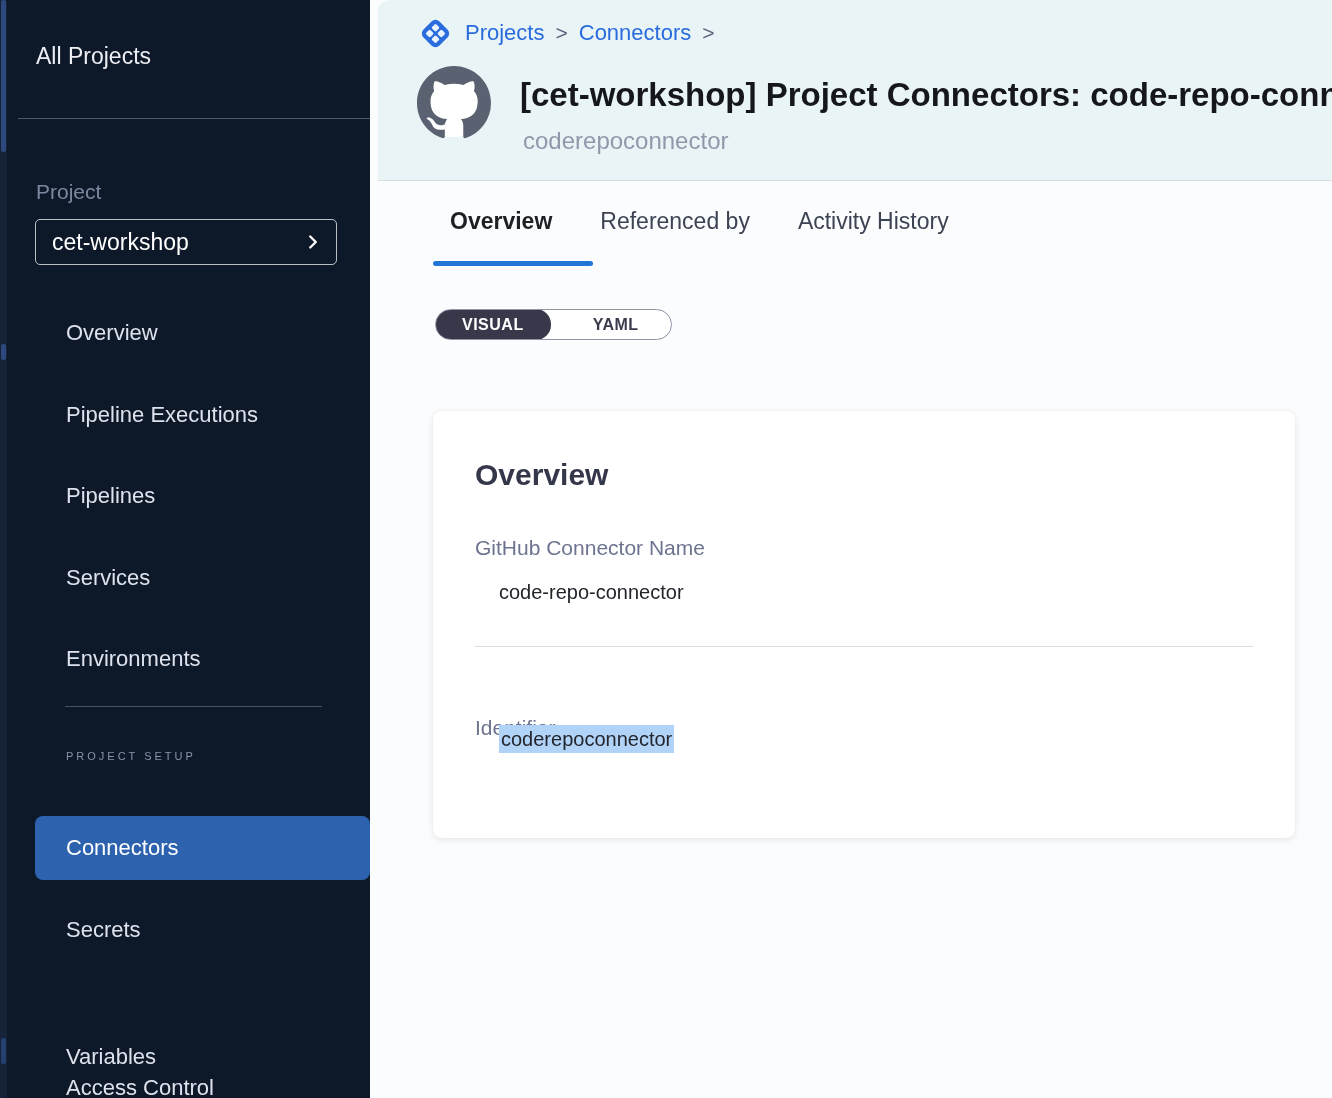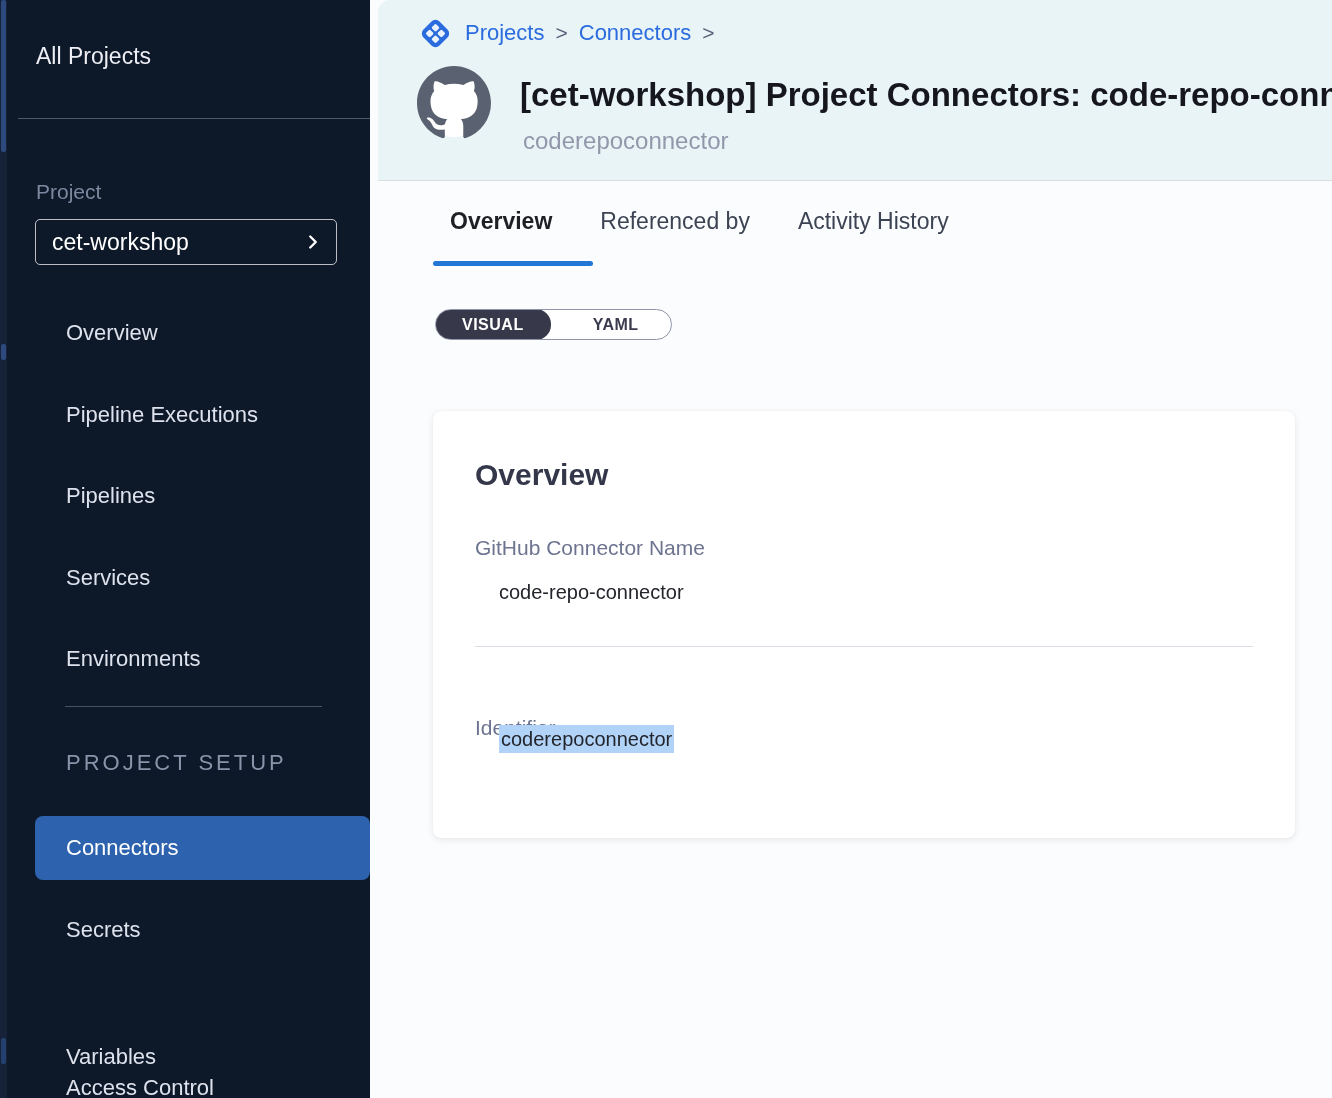--- a/index.html
+++ b/index.html
@@ -33,21 +33,21 @@
   .project-selector .chev { position:absolute; right:12px; top:11px; width:22px; height:22px; }
 
   .nav-item { position:absolute; left:0; width:100%; height:44px; font-size:22px;
     color:#dde2ec; line-height:44px; padding-left:66px; cursor:pointer; }
   .nav-0 { top:311px; } .nav-1 { top:393px; } .nav-2 { top:474px; }
   .nav-3 { top:556px; } .nav-4 { top:637px; }
 
   .sb-divider2 { position:absolute; left:65px; width:257px; top:706px; height:1px;
     background:rgba(255,255,255,0.25); }
 
-  .section-label { position:absolute; left:66px; top:750px; font-size:22px;
+  .section-label { position:absolute; left:66px; top:750px; font-size:11px;
     letter-spacing:3px; color:#8994aa;text-align:right; }
 
   .setup-0 { top:816px; left:35px; width:335px; height:64px; background:#2d63ae;
     border-radius:8px; padding-left:31px; line-height:64px; color:#ffffff; }
   .setup-1 { top:908px; } .setup-2 { top:1035px; } .setup-3 { top:1066px; }
 
   
   .main { position:absolute; left:370px; top:0; width:962px; height:1098px;
     background:#fbfcfd; overflow:hidden; }
 

